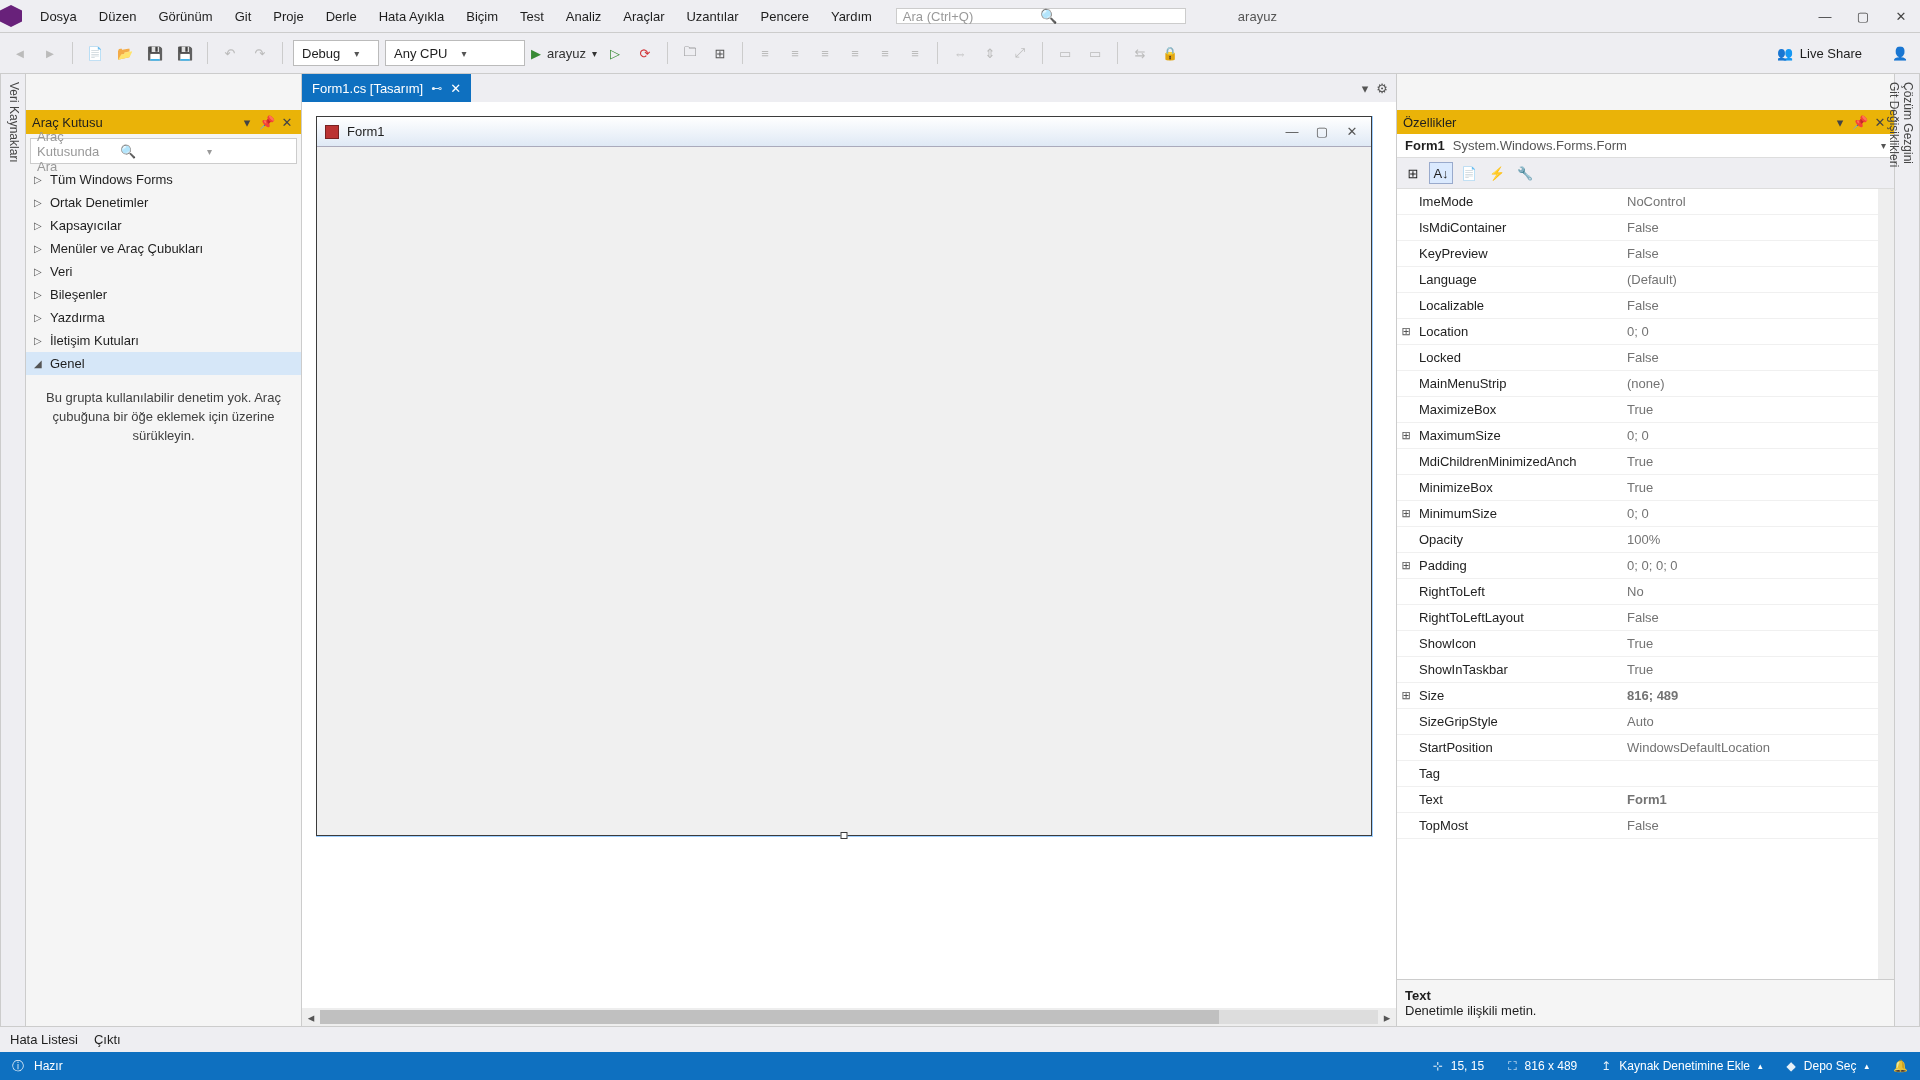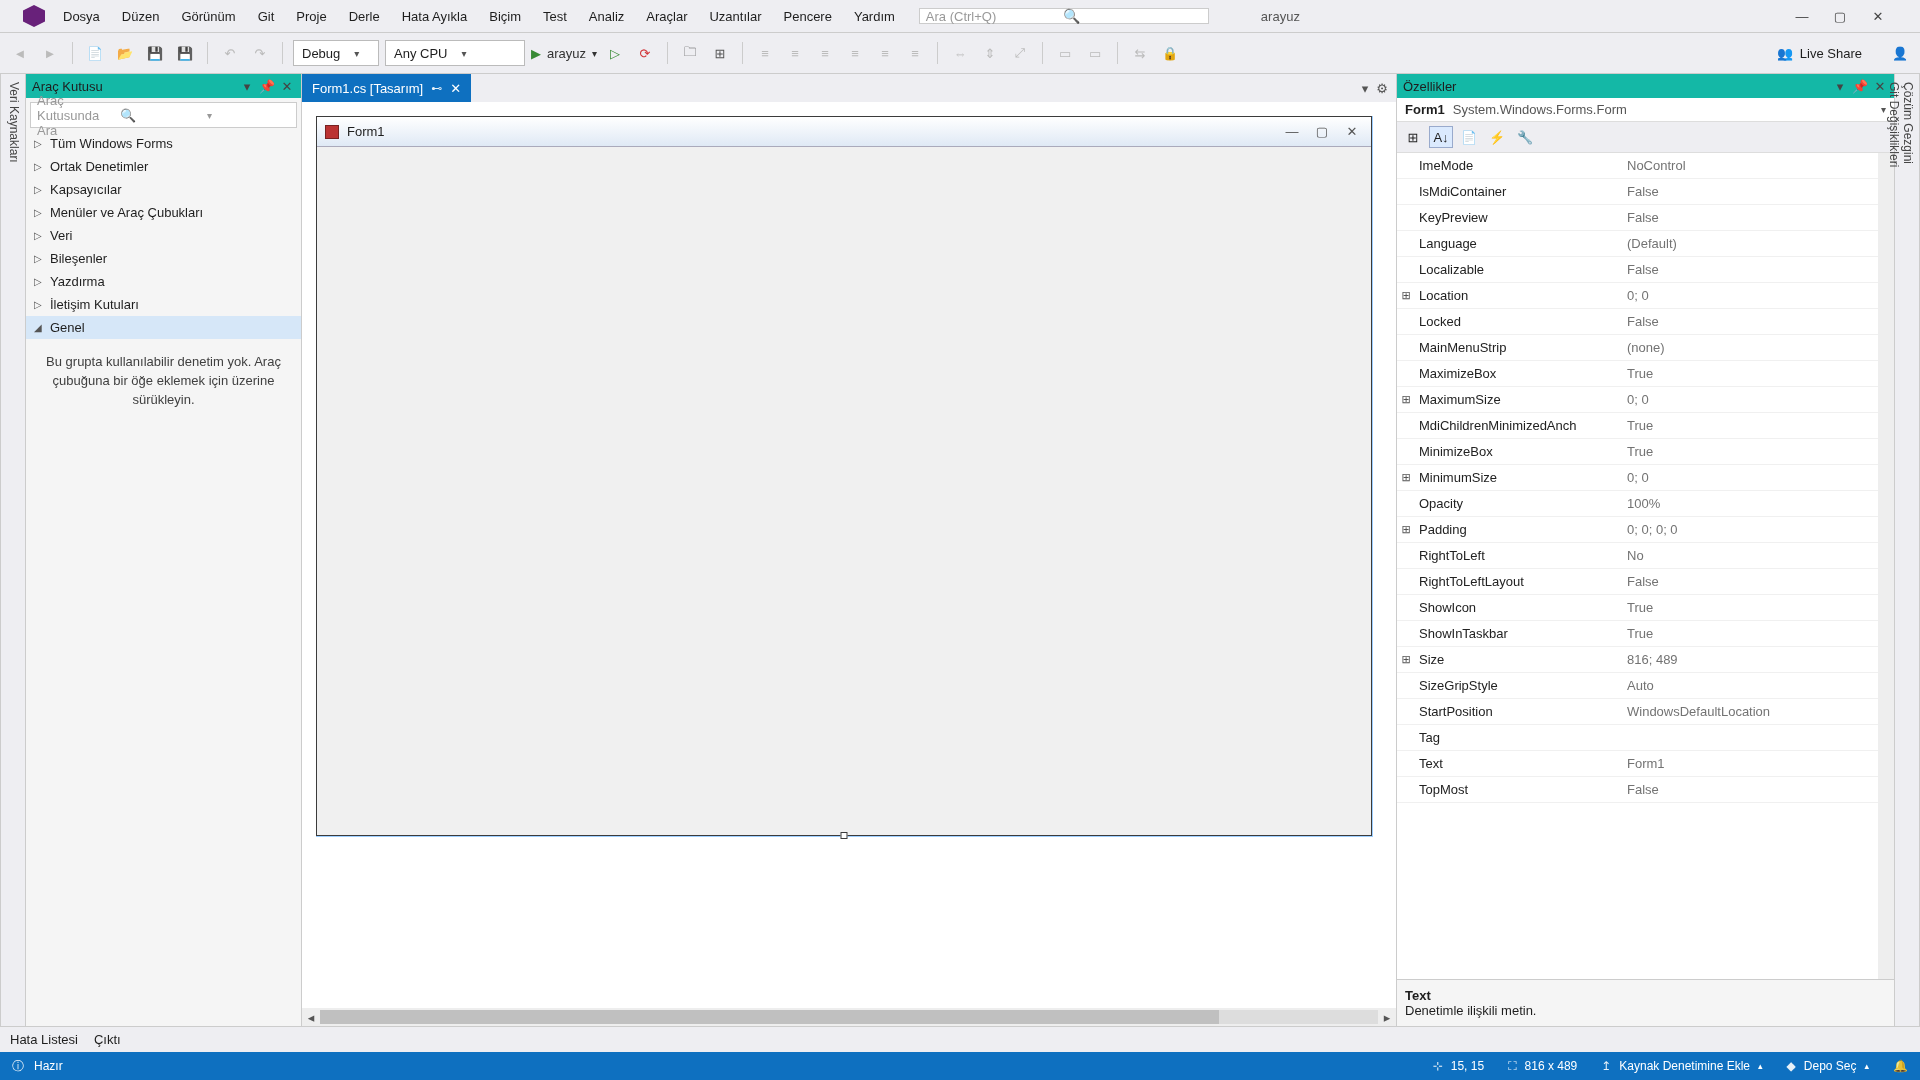--- a/index.html
+++ b/index.html
@@ -1,19 +1,19 @@
 <!DOCTYPE html>
 <html><head>
 <meta charset="utf-8">
 <style>
 * { box-sizing: border-box; margin: 0; padding: 0; font-family: "Segoe UI", Tahoma, sans-serif; }
 body { background: #fff; overflow: hidden; width: 1920px; height: 1080px; font-size: 13px; color: #1e1e1e; }
 
 
-.menubar { display: flex; align-items: center; height: 32px; background: #eeeef2; padding: 0 23px; gap: 2px; }
+.menubar { display: flex; align-items: center; height: 32px; background: #eeeef2; padding: 0 0; gap: 2px; }
 .menubar .logo { width: 22px; height: 22px; background: #68217a; clip-path: polygon(50% 0, 100% 25%, 100% 75%, 50% 100%, 0 75%, 0 25%); margin-right: 6px; }
 .menubar .menu { padding: 4px 10px; cursor: default; }
 .menubar .search { margin-left: 12px; width: 290px; height: 16px; border: 1px solid #ccc; background: #fff; display: flex; align-items: center; padding: 0 6px; color: #999; }
 .menubar .search span { flex: 1; }
 .menubar .search .mag { font-size: 14px; color: #555; }
 .menubar .solname { margin-left: 50px; color: #555; }
 .menubar .winctrl { margin-left: auto; display: flex; gap: 20px; color: #444; padding-right: 10px; }
 .menubar .winctrl div { width: 18px; text-align: center; }
 
 
@@ -28,21 +28,21 @@
 .toolbar .liveshare { margin-left: auto; display: flex; align-items: center; gap: 6px; padding-right: 20px; }
 .toolbar .liveshare .ic { color: #0078d7; }
 
 
 .body { display: flex; height: calc(100% - 32px - 42px - 26px - 28px); }
 .side-strip-left, .side-strip-right { width: 26px; background: #eeeef2; border-left: 1px solid #ccc; border-right: 1px solid #ccc; writing-mode: vertical-rl; text-orientation: mixed; padding: 8px 4px; color: #444; font-size: 12px; }
 .side-strip-right { border-left: 1px solid #ccc; }
 
 
 .toolbox { width: 276px; background: #f5f5f5; border-right: 1px solid #ccc; display: flex; flex-direction: column; }
-.panel-head { display: flex; align-items: center; background: #14b8a6; height: 24px; padding: 0 6px; }
+.panel-head { display: flex; align-items: center; background: #eab308; height: 24px; padding: 0 6px; margin-top: 36px; }
 .panel-head .title { flex: 1; }
 .panel-head .ic { width: 16px; text-align: center; color: #444; margin-left: 4px; }
 .toolbox .search { margin: 4px; border: 1px solid #ccc; background: #fff; height: 26px; display: flex; align-items: center; padding: 0 6px; color: #999; }
 .toolbox .search span { flex: 1; }
 .toolbox .groups { flex: 1; overflow: auto; }
 .toolbox .grp { display: flex; align-items: center; padding: 4px 8px; gap: 6px; }
 .toolbox .grp.sel { background: #d6e7f8; }
 .toolbox .grp .caret { width: 10px; font-size: 10px; color: #555; }
 .toolbox .hint { padding: 14px 10px; text-align: center; color: #404040; line-height: 1.45; }
 
@@ -72,21 +72,21 @@
 .props .obj .otype { color: #555; flex:1;}
 .props .obj .arr{font-size:10px;color:#555;}
 .props .pbar { display: flex; gap: 4px; padding: 4px; background: #eeeef2; border-bottom: 1px solid #ddd; }
 .props .pbar .b { width: 24px; height: 22px; display: flex; align-items: center; justify-content: center; border: 1px solid transparent; }
 .props .pbar .b.active { border: 1px solid #9ac; background: #dbeafe; }
 .props .grid { flex: 1; overflow: auto; background: #fff; }
 .props .row { display: flex; height: 26px; align-items: center; border-bottom: 1px solid #f0f0f0; }
 .props .row .ex { width: 18px; text-align: center; color: #555; font-size: 11px; }
 .props .row .pn { width: 212px; padding-left: 4px; color: #222; }
 .props .row .pv { flex: 1; color: #737373; }
-.props .row .pv.bold { font-weight: 400; }
+.props .row .pv.bold { font-weight: 700; }
 .props .scrollv { width: 16px; background: #eee; }
 .props .gridwrap{display:flex; flex:1; overflow:hidden;}
 .props .help { border-top: 1px solid #ccc; padding: 8px; background: #f5f5f5; }
 .props .help .hn { font-weight: 700; }
 
 
 .bottom-tabs { height: 26px; background: #eeeef2; display: flex; align-items: center; padding: 0 10px; gap: 16px; border-top: 1px solid #ccc; }
 
 
 .status { height: 28px; background: #0e70c0; color: #fff; display: flex; align-items: center; padding: 0 12px; gap: 24px; font-size: 12px; }

